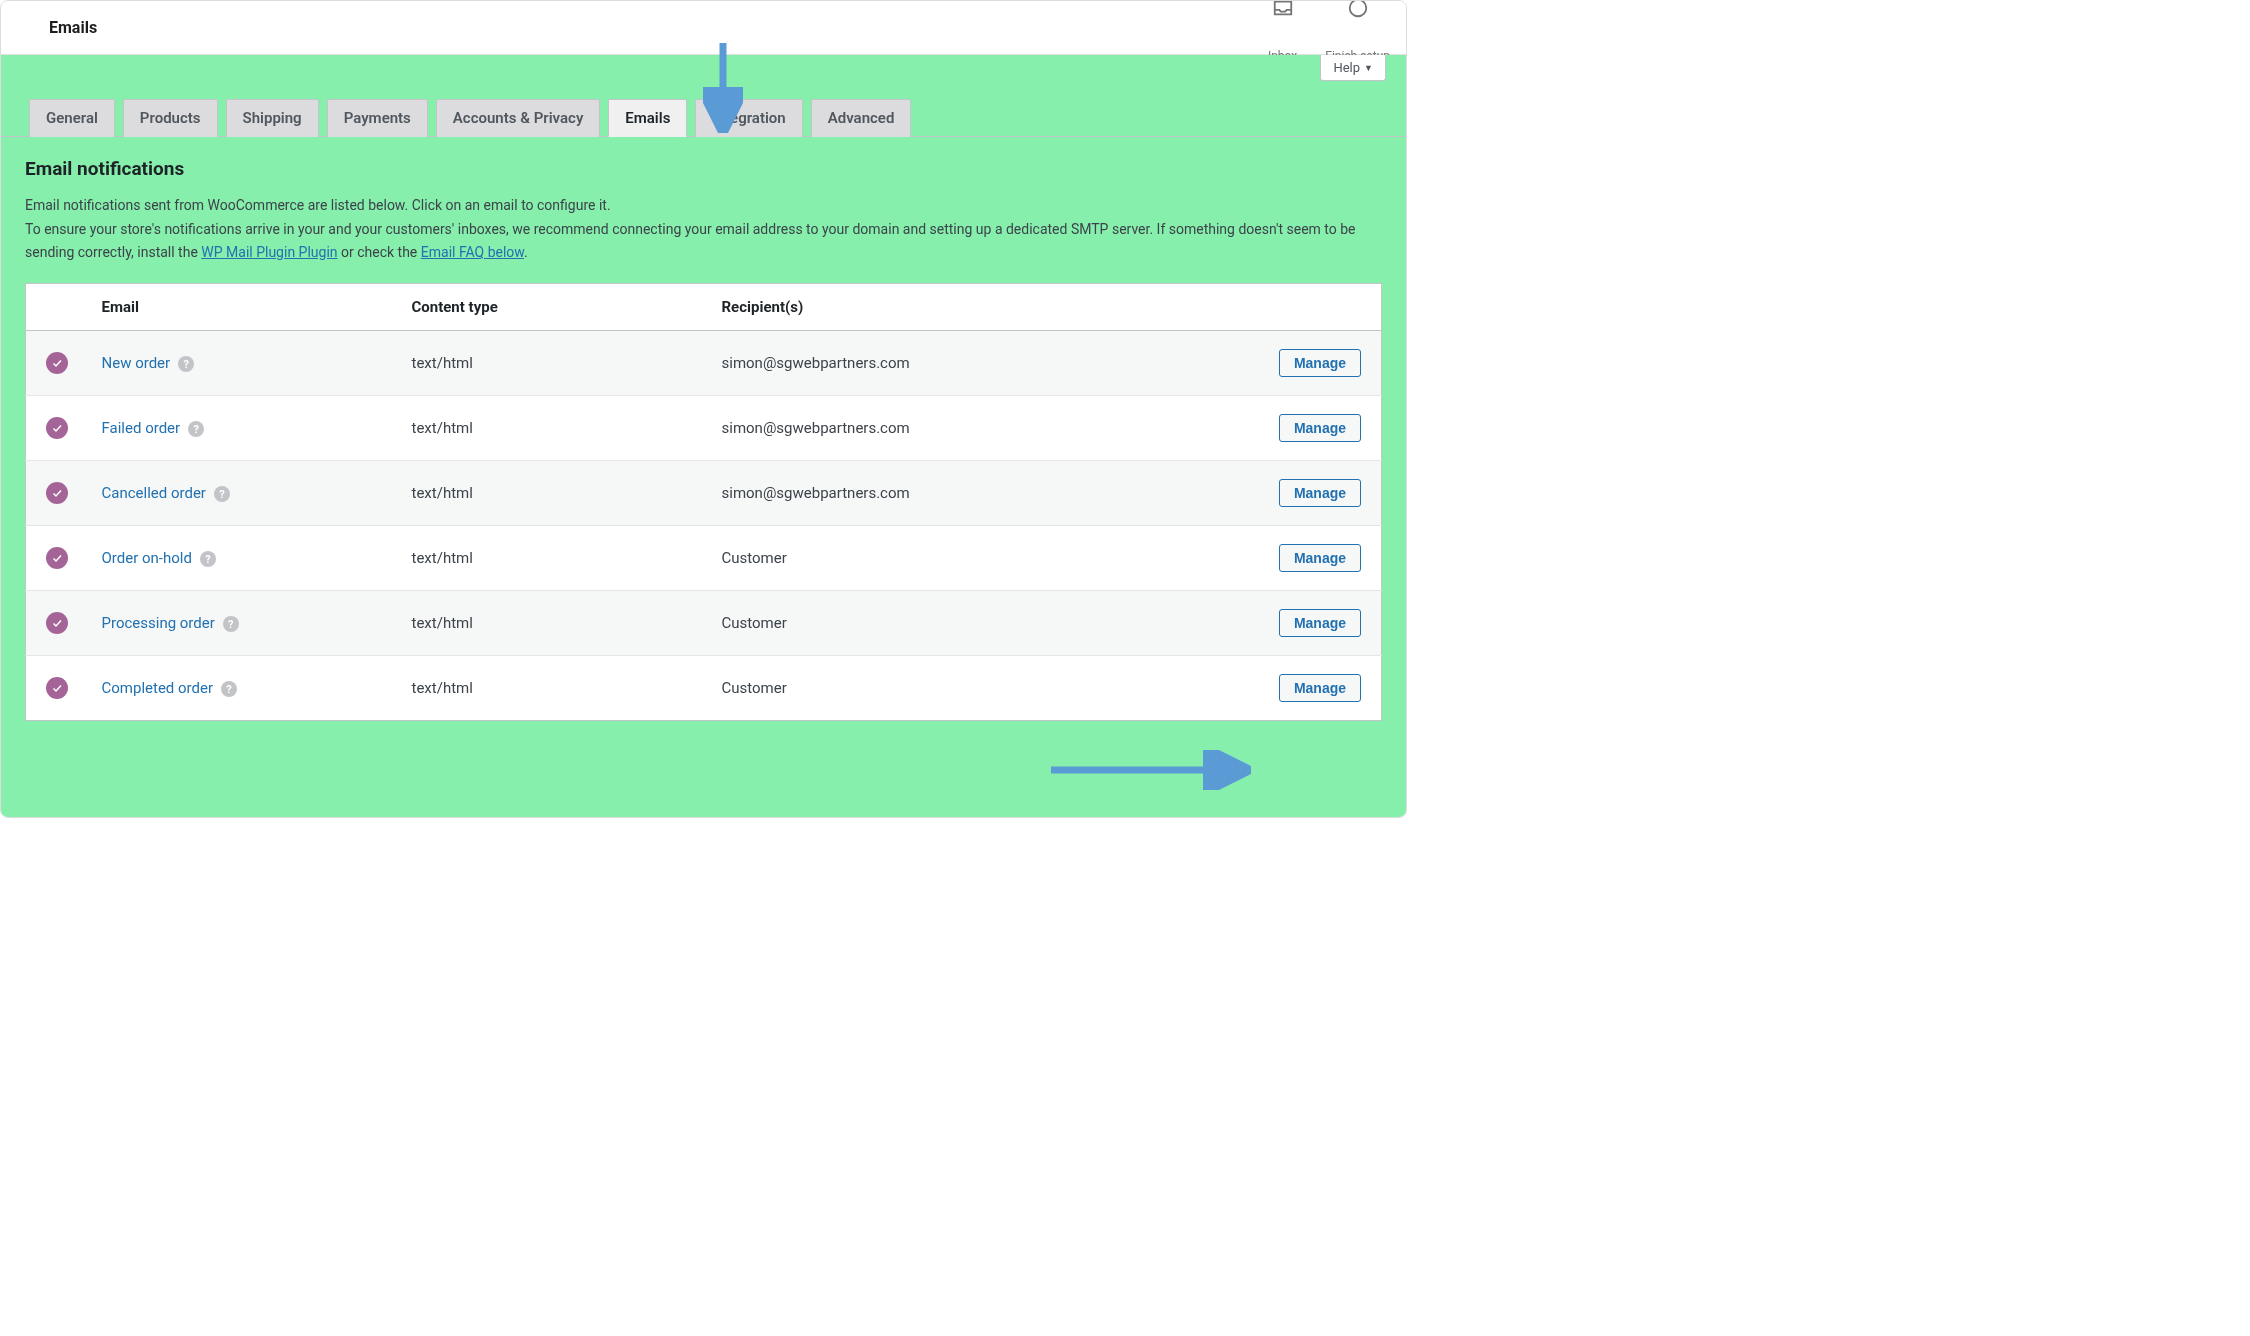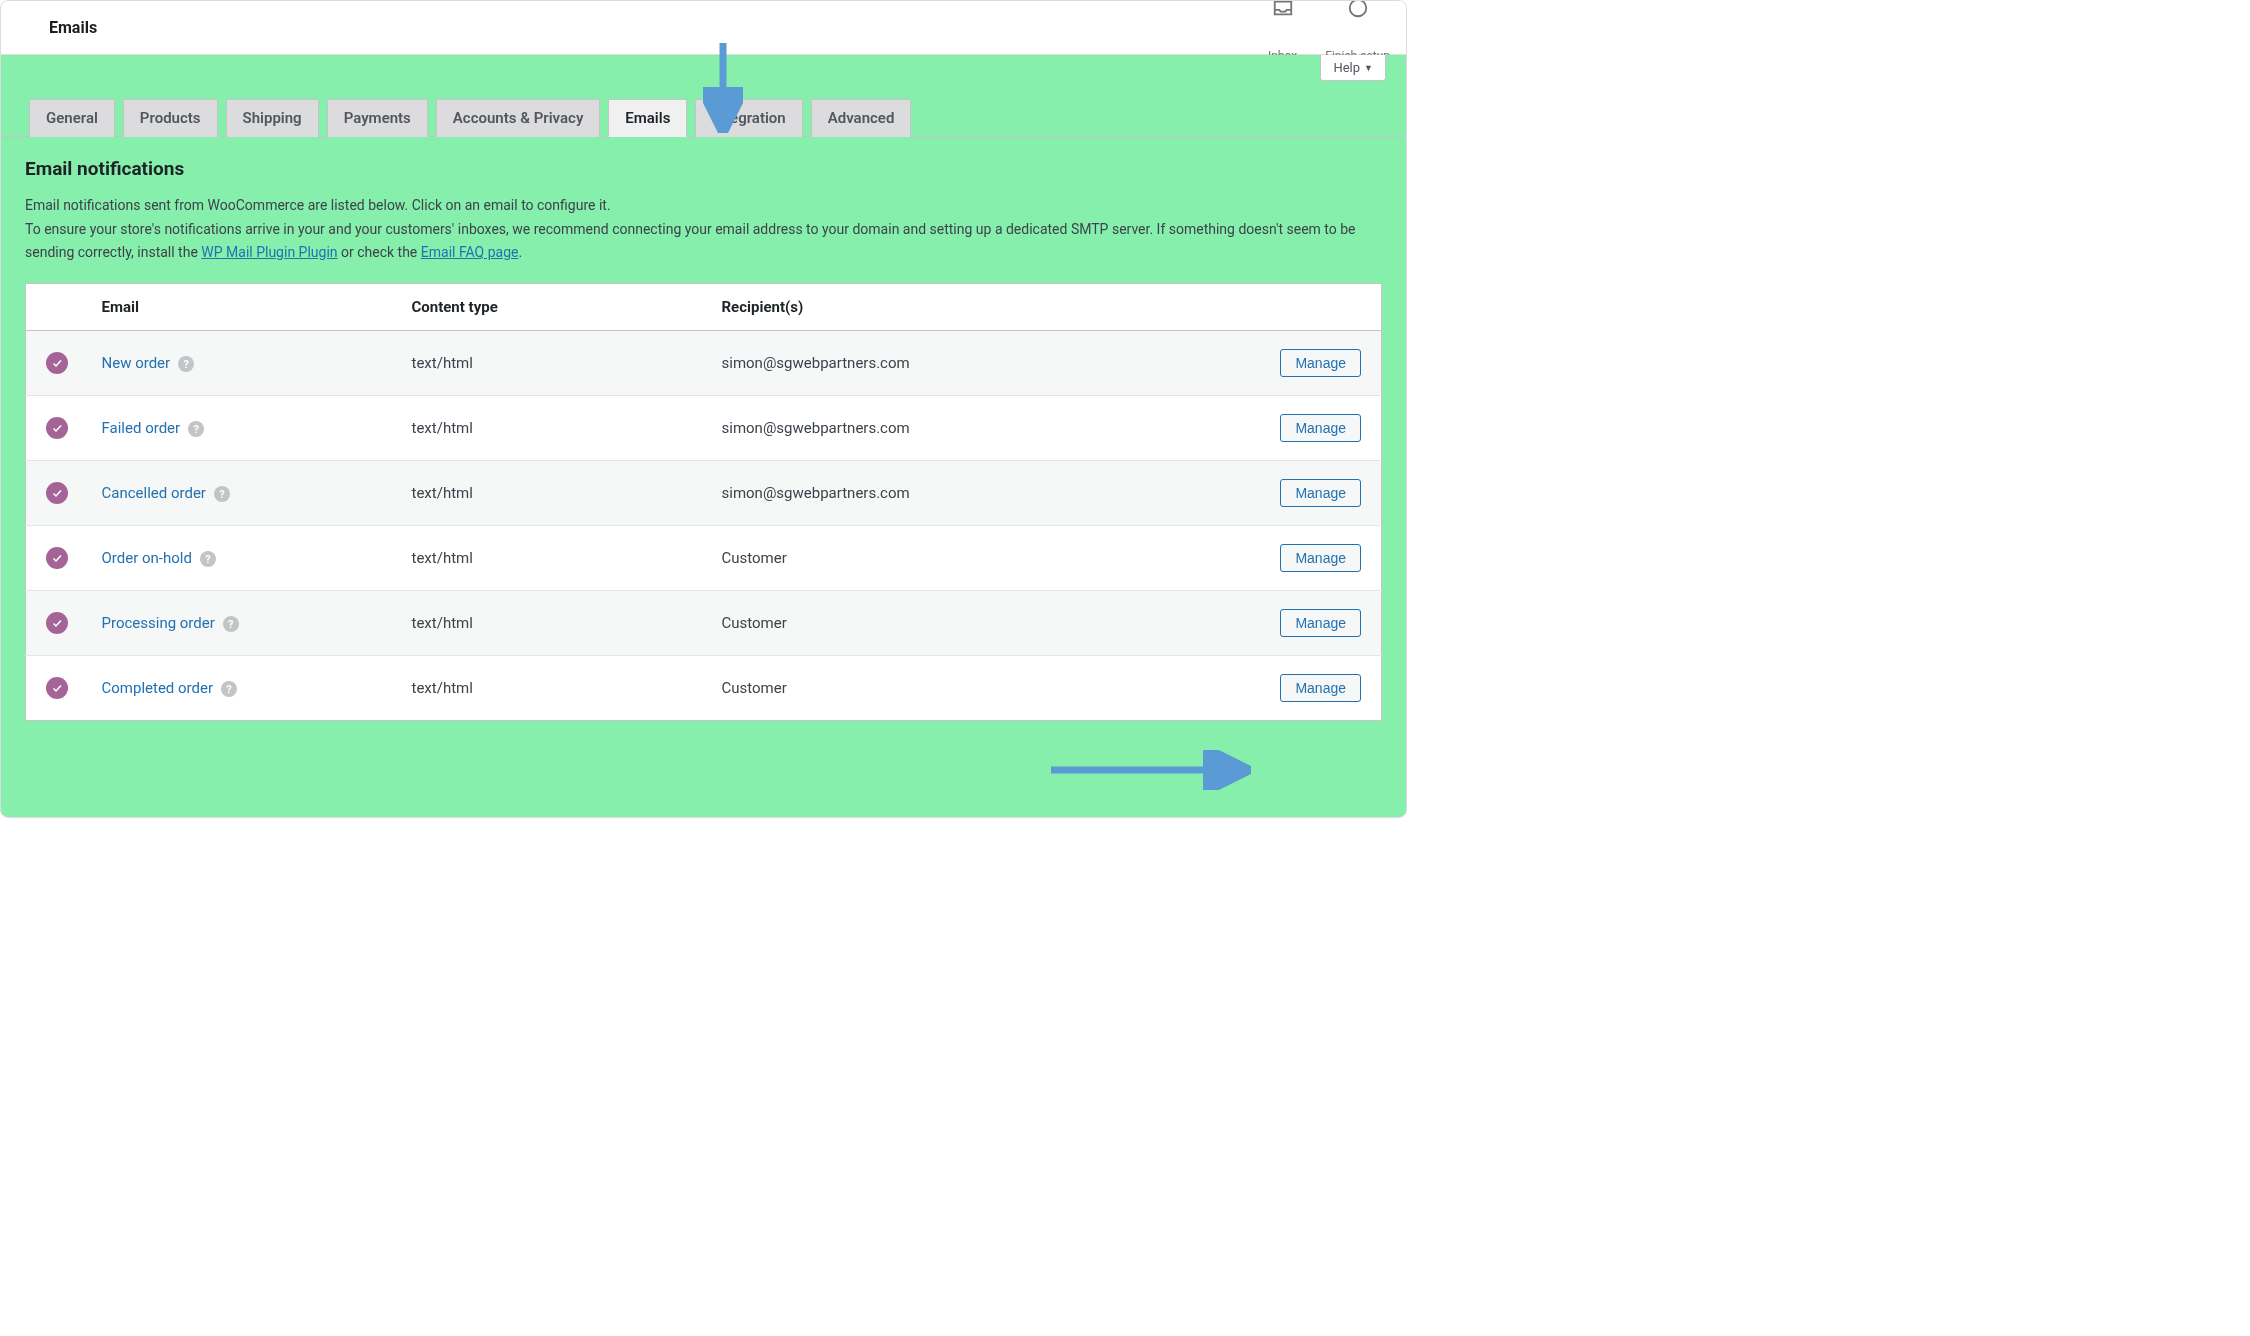--- a/index.html
+++ b/index.html
@@ -185,21 +185,21 @@
     cursor: help;
   }
   .manage-btn {
     border: 1px solid #2271b1;
     background: #f6f7f7;
     color: #2271b1;
     border-radius: 3px;
     padding: 5px 14px;
     font-size: 14px;
     cursor: pointer;
-    font-weight: 400;
+    font-weight: 700;
   }
   
   .arrow-vert {
     position: absolute;
     top: -12px;
     left: 702px;
     z-index: 20;
     pointer-events: none;
   }
   .arrow-horiz {
@@ -251,21 +251,21 @@
         <div class="tab active">Emails</div>
         <div class="tab">Integration</div>
         <div class="tab">Advanced</div>
       </div>
     </div>
 
     <div class="section">
       <h2>Email notifications</h2>
       <p>Email notifications sent from WooCommerce are listed below. Click on an email to configure it.</p>
       <p>
-        <span>To ensure your store's notifications arrive in your and your customers' inboxes, we recommend connecting your email address to your domain and setting up a dedicated SMTP server. If something doesn't seem to be sending correctly, install the </span><a href="#">WP Mail Plugin Plugin</a><span> or check the </span><a href="#">Email FAQ page</a><span>.</span>
+        <span>To ensure your store's notifications arrive in your and your customers' inboxes, we recommend connecting your email address to your domain and setting up a dedicated SMTP server. If something doesn't seem to be sending correctly, install the </span><a href="#">WP Mail Plugin Plugin</a><span> or check the </span><a href="#">Email FAQ below</a><span>.</span>
       </p>
     </div>
 
     <table class="email-table">
       <thead>
         <tr>
           <th class="col-status"></th>
           <th class="col-email">Email</th>
           <th class="col-ct">Content type</th>
           <th class="col-recip">Recipient(s)</th>

